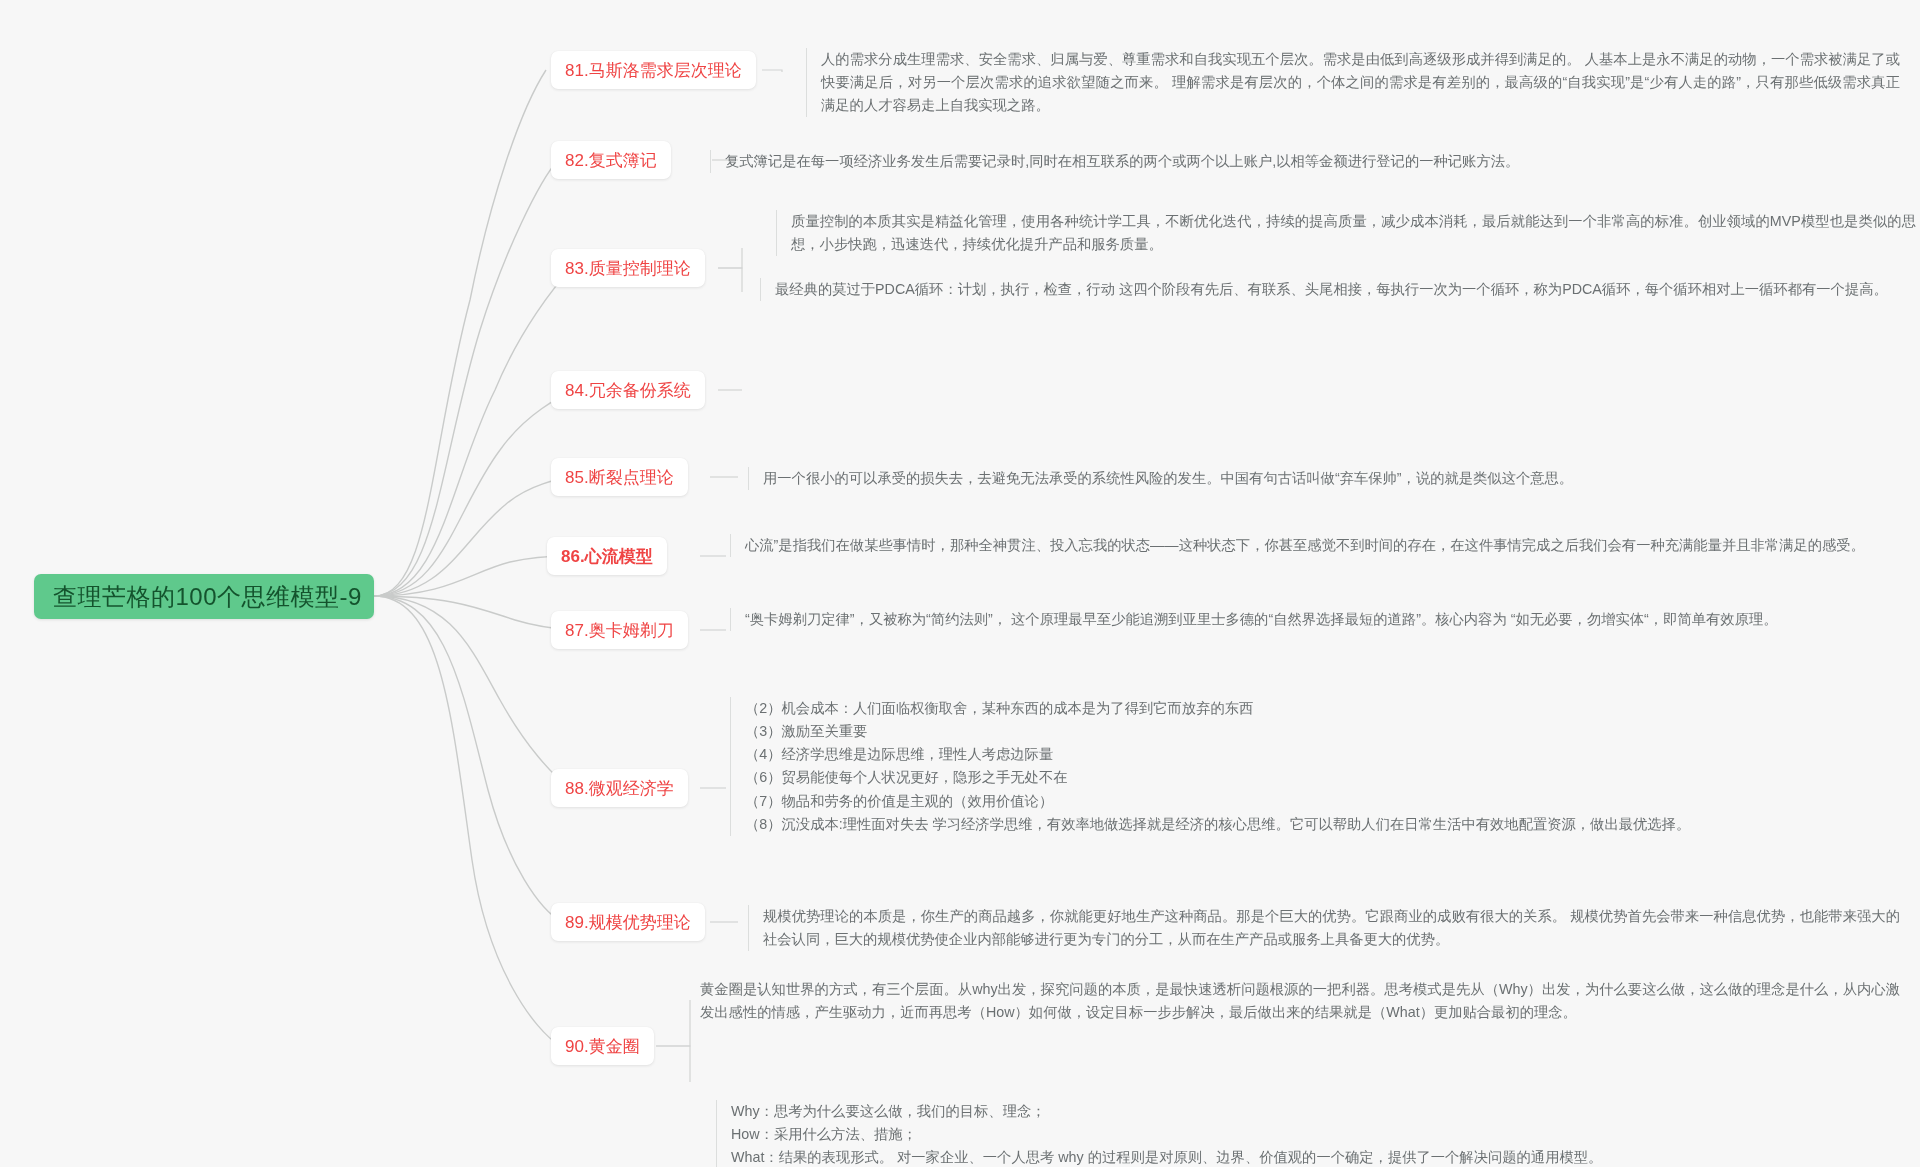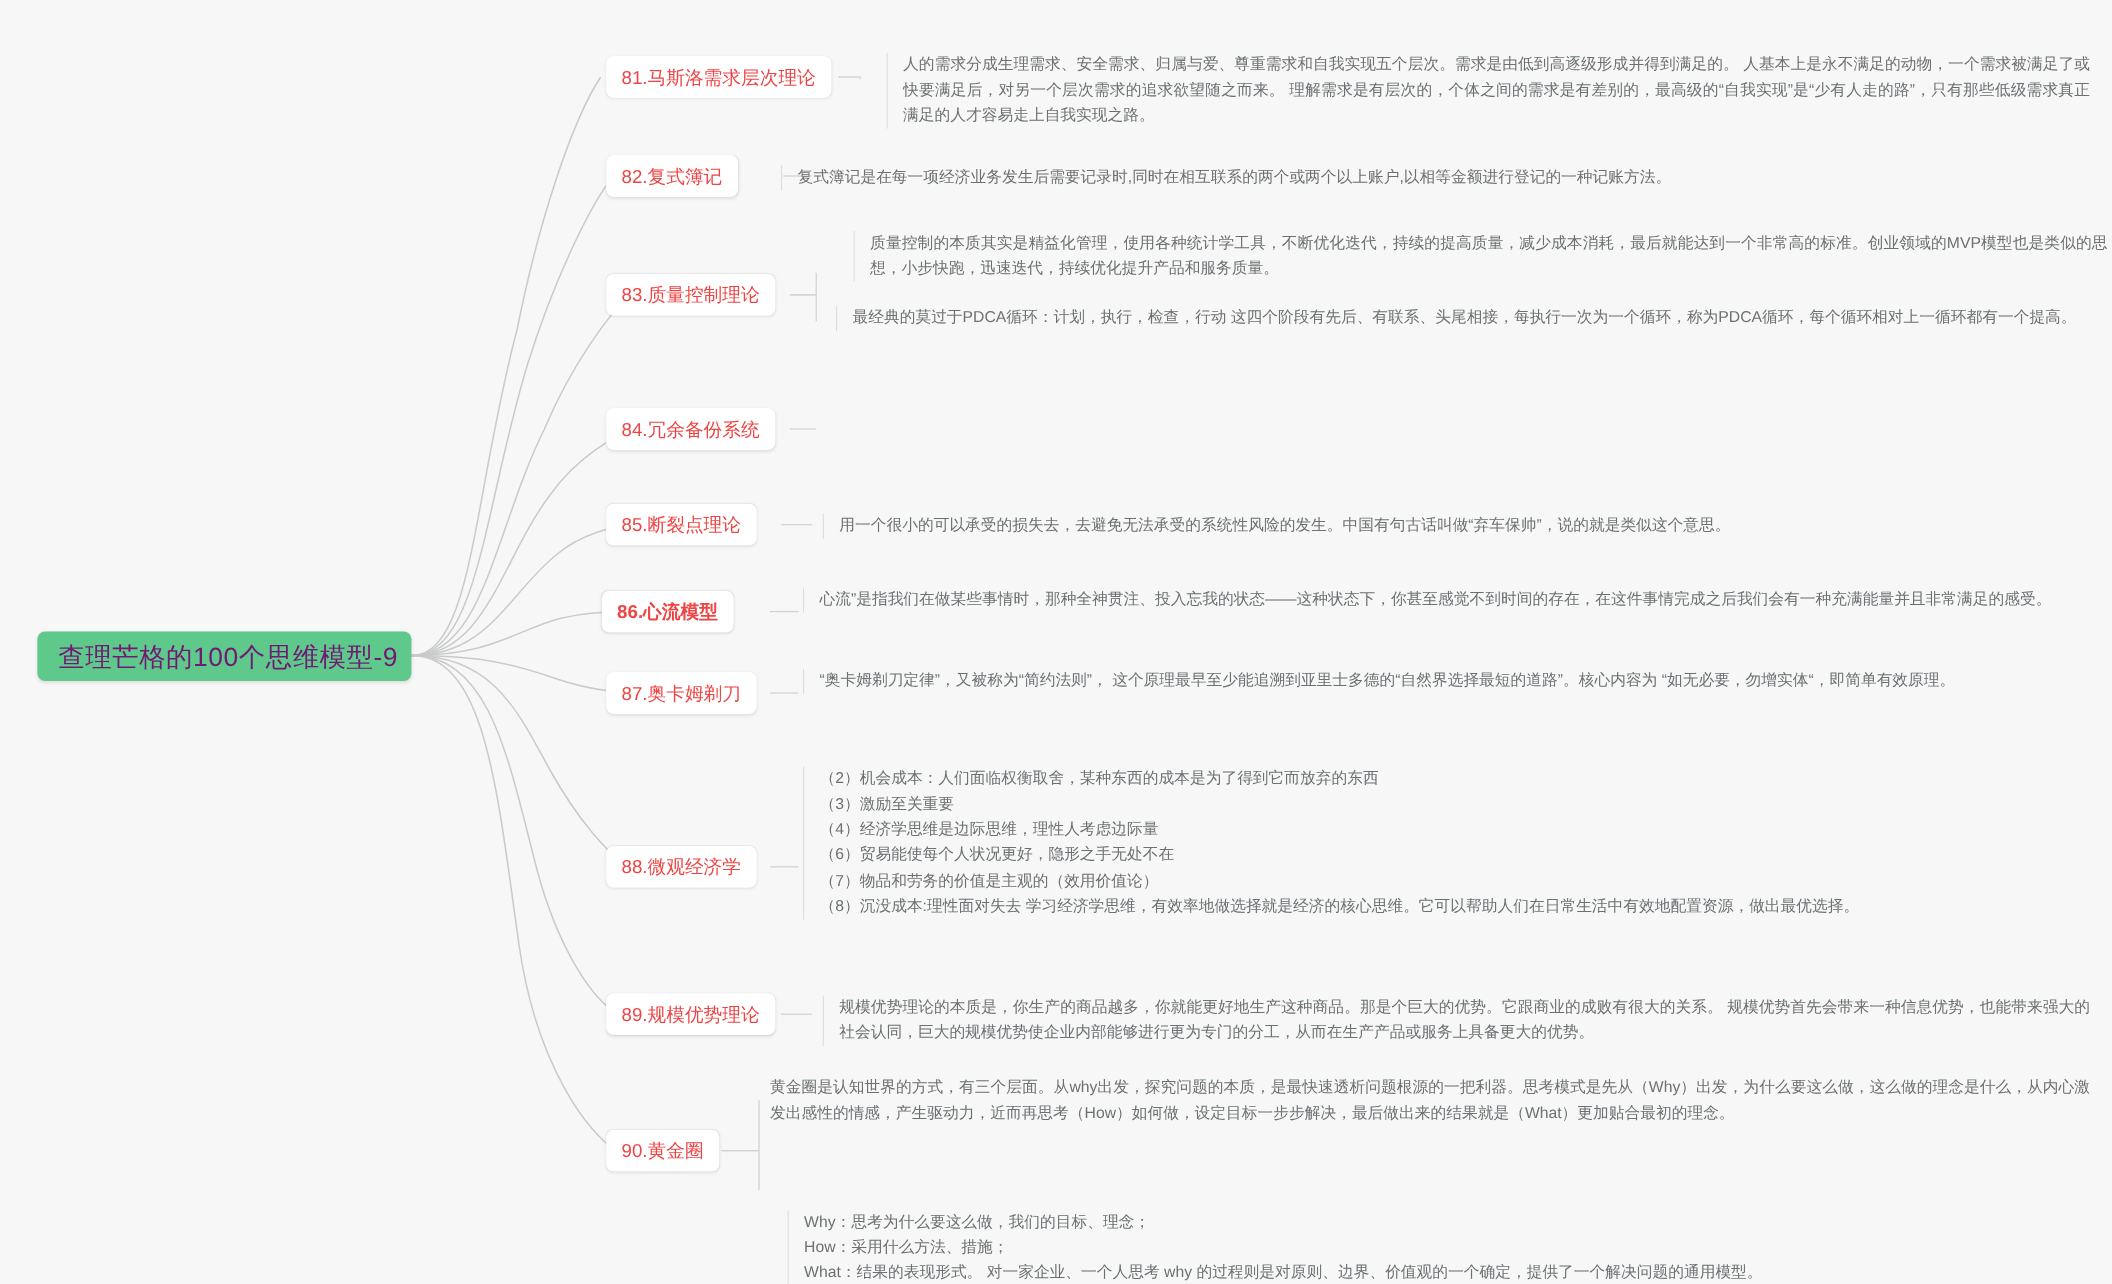--- a/index.html
+++ b/index.html
@@ -24,21 +24,21 @@
     position: absolute;
     left: 34px; top: 574px;
     width: 340px; height: 45px;
     background: #5fc98c;
     border-radius: 7px;
     display: flex; align-items: center;
     padding-left: 19px;
     box-shadow: 0 1px 3px rgba(0,0,0,0.10);
   }
   #root-node .root-label {
-    color: #701a75;
+    color: #14532d;
     font-size: 24px;
     letter-spacing: .5px;
     white-space: nowrap;
   }
 
   
   .branch {
     position: absolute;
     background: #ffffff;
     border-radius: 7px;

